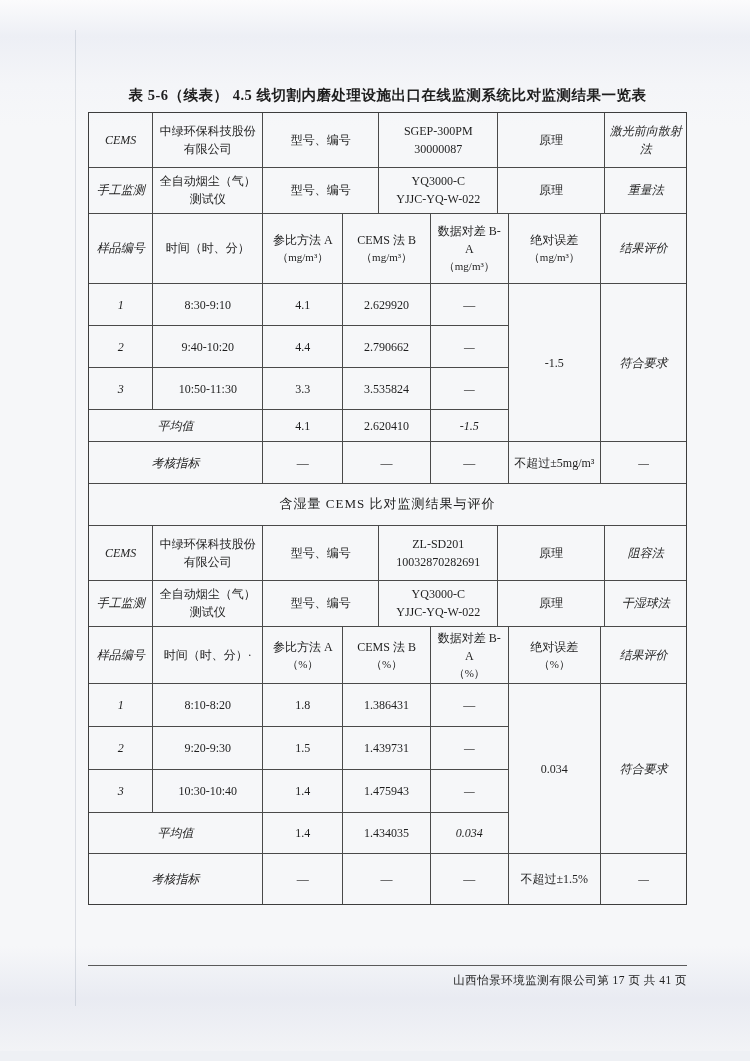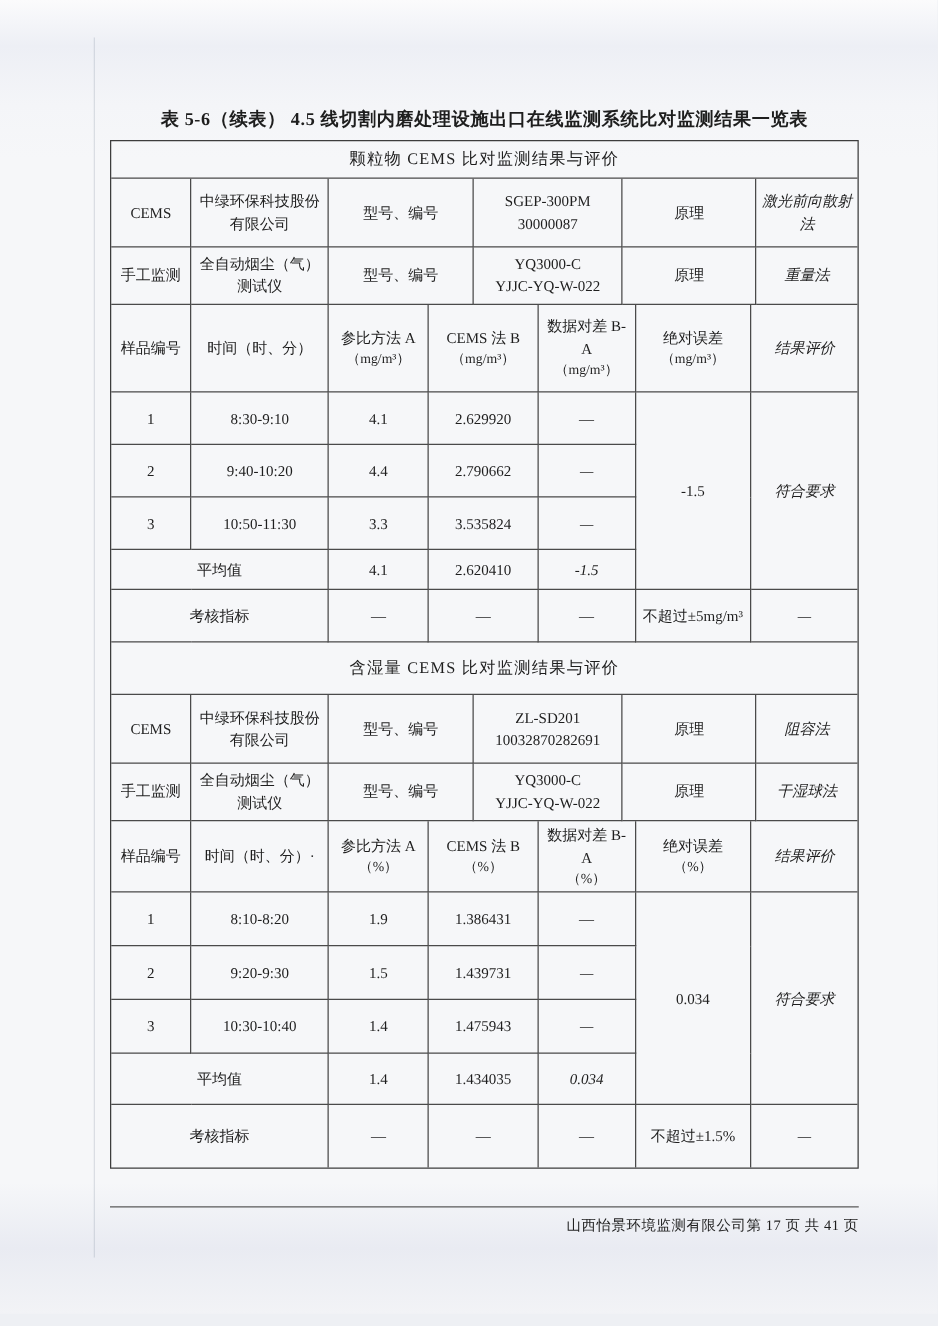--- a/index.html
+++ b/index.html
@@ -29,21 +29,21 @@
   .sec-title{
     text-align:center;font-size:13px;letter-spacing:1px;
     padding:5px 0 6px 0;border-bottom:1px solid #4a4a4a;
   }
   .sec-title.tall{padding:11px 0 12px 0;}
   table{width:100%;border-collapse:collapse;table-layout:fixed;font-size:12px;}
   td{
     border:1px solid #4a4a4a;text-align:center;vertical-align:middle;
     padding:2px 4px;line-height:1.5;word-break:break-all;
   }
-  td:first-child{border-left:none;}
+  td:first-child{border-left:none;font-style:italic;}
   td:last-child{border-right:none;font-style:italic;}
   table tr:first-child td{border-top:none;}
   table.last tr:last-child td{border-bottom:none;}
   .ln{display:block;}
   .unit{font-size:11px;}
   
   .re1{height:54px;}  .re2{height:46px;}
   .rh{height:70px;}   .rh2{height:54px;}
   .rd{height:42px;}   .rd2{height:43px;}
   .ra{height:32px;}   .ra2{height:41px;}
@@ -58,21 +58,20 @@
 </head>
 <body>
 
 <div class="scan">
   <div class="sheet">
 
     <h1 class="doc-title">表 5-6（续表）  4.5 线切割内磨处理设施出口在线监测系统比对监测结果一览表</h1>
 
     <div class="table-frame">
 
-      <div class="sec-title">颗粒物 CEMS 比对监测结果与评价</div>
 
       <table>
         <colgroup>
           <col style="width:10.7%">
             <col style="width:18.4%">
             <col style="width:19.4%">
           <col style="width:20.0%">
             <col style="width:17.9%">
             <col style="width:13.6%">
         </colgroup>
@@ -241,21 +240,21 @@
             <td>
               <span class="ln">绝对误差</span>
               <span class="ln unit">（%）</span>
             </td>
             <td>结果评价</td>
           </tr>
 
           <tr class="rd2">
             <td>1</td>
             <td>8:10-8:20</td>
-            <td>1.9</td>
+            <td>1.8</td>
             <td>1.386431</td>
             <td>—</td>
             <td rowspan="4">0.034</td>
             <td rowspan="4">符合要求</td>
           </tr>
           <tr class="rd2">
             <td>2</td>
             <td>9:20-9:30</td>
             <td>1.5</td>
             <td>1.439731</td>

